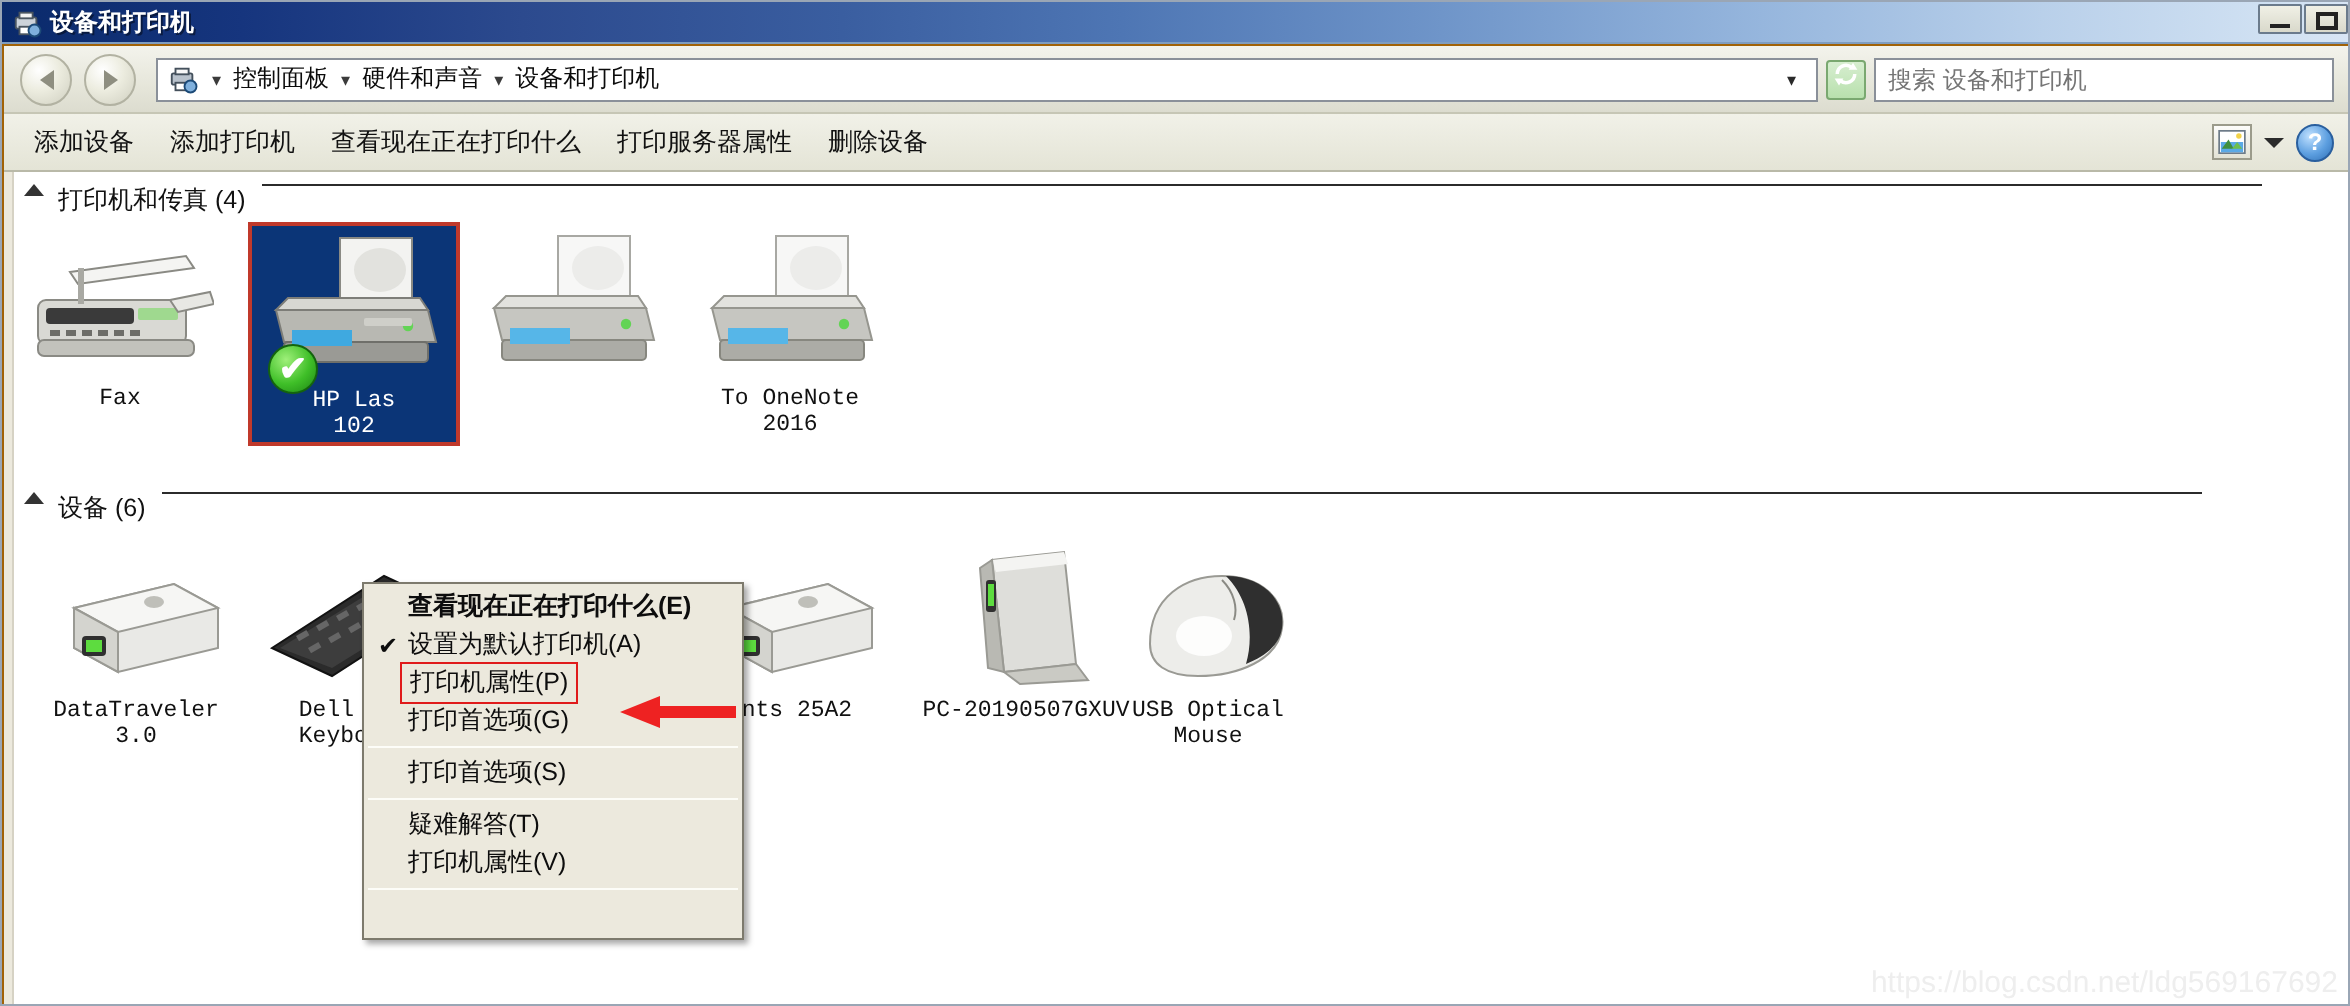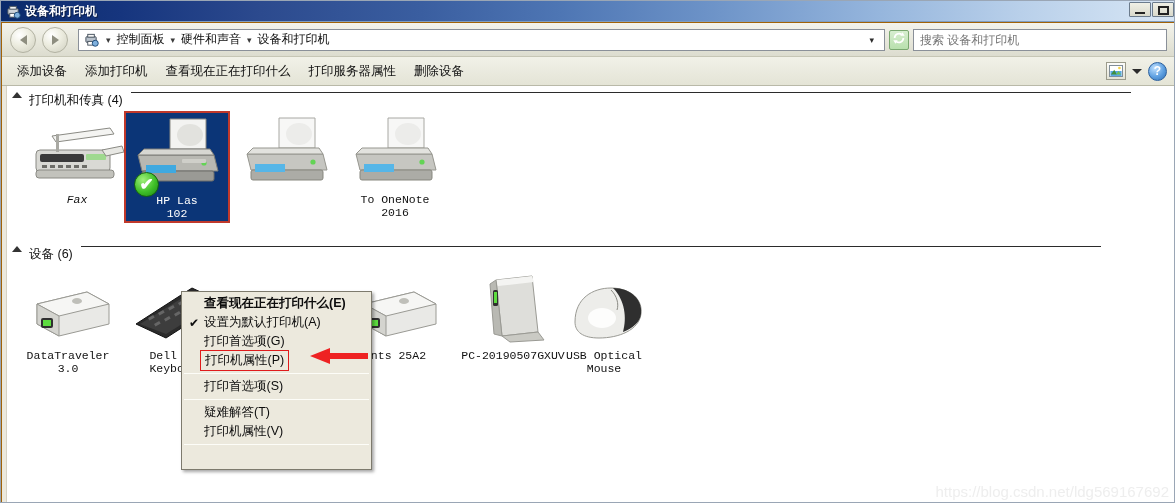--- a/index.html
+++ b/index.html
@@ -116,21 +116,21 @@
   }
   .refresh-btn {
     width: 20px; height: 20px;
     margin: 0 4px;
     background: linear-gradient(180deg,#d7eed0,#b8e0ad);
     border: 1px solid #7aa870;
     border-radius: 2px;
     display: flex; align-items: center; justify-content: center;
   }
   .searchbox {
-    width: 254px; height: 22px;
+    width: 230px; height: 22px;
     background: #ffffff;
     border: 1px solid #8a9099;
     display: flex; align-items: center;
     margin-right: 8px;
     padding: 0 4px;
   }
   .searchbox input {
     border: 0; outline: 0; width: 100%;
     font-family: "Liberation Sans", sans-serif;
     font-size: 12px; color: #111;
@@ -393,21 +393,21 @@
 
   <div class="content">
     <div class="leftstrip"></div>
 
     <div class="group-header" style="top:6px;">
       <span class="grp-tri"></span>
       <span class="grp-label">打印机和传真 (4)</span>
       <span class="grp-rule" style="width:1000px;"></span>
     </div>
 
-    <div class="tile" style="left:23px; top:26px;font-style:italic;">
+    <div class="tile" style="left:6px; top:26px;">
       <div class="thumb">
         <svg width="94" height="70" viewBox="0 0 94 70">
           <path d="M22 16 L80 8 L84 14 L26 22 Z" fill="#f4f4f2" stroke="#8a8a84" stroke-width="1"></path>
           <rect x="6" y="30" width="74" height="22" rx="4" fill="#d9d9d4" stroke="#8a8a84"></rect>
           <rect x="10" y="34" width="44" height="8" rx="2" fill="#3a3a3a"></rect>
           <rect x="56" y="34" width="20" height="6" rx="1" fill="#9fd98f"></rect>
           <g fill="#6d6d68">
             <rect x="12" y="45" width="5" height="3"></rect>
               <rect x="20" y="45" width="5" height="3"></rect>
             <rect x="28" y="45" width="5" height="3"></rect>
@@ -557,27 +557,27 @@
 
     <div class="ctxmenu">
       <div class="mi bold">
         <span class="check"></span>
         <span class="lbl">查看现在正在打印什么(E)</span>
       </div>
       <div class="mi">
         <span class="check">✔</span>
         <span class="lbl">设置为默认打印机(A)</span>
       </div>
+      <div class="mi highlight">
+        <span class="check"></span>
+        <span class="lbl">打印机属性(P)</span>
+      </div>
       <div class="mi">
         <span class="check"></span>
         <span class="lbl">打印首选项(G)</span>
-      </div>
-      <div class="mi highlight">
-        <span class="check"></span>
-        <span class="lbl">打印机属性(P)</span>
       </div>
       <div class="msep"></div>
       <div class="mi">
         <span class="check"></span>
         <span class="lbl">打印首选项(S)</span>
       </div>
       <div class="msep"></div>
       <div class="mi">
         <span class="check"></span>
         <span class="lbl">疑难解答(T)</span>

